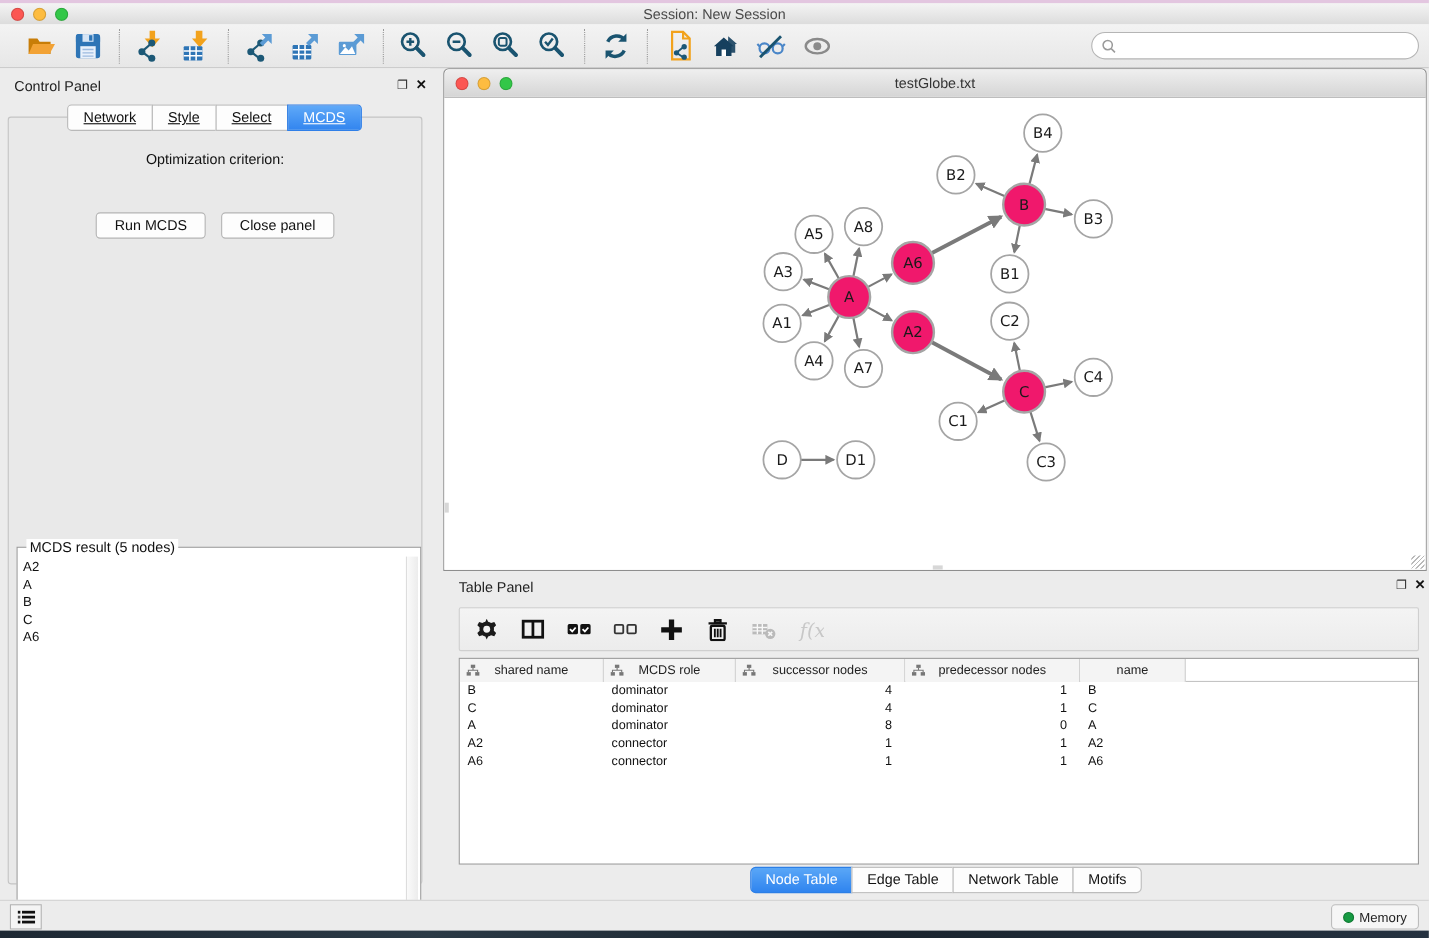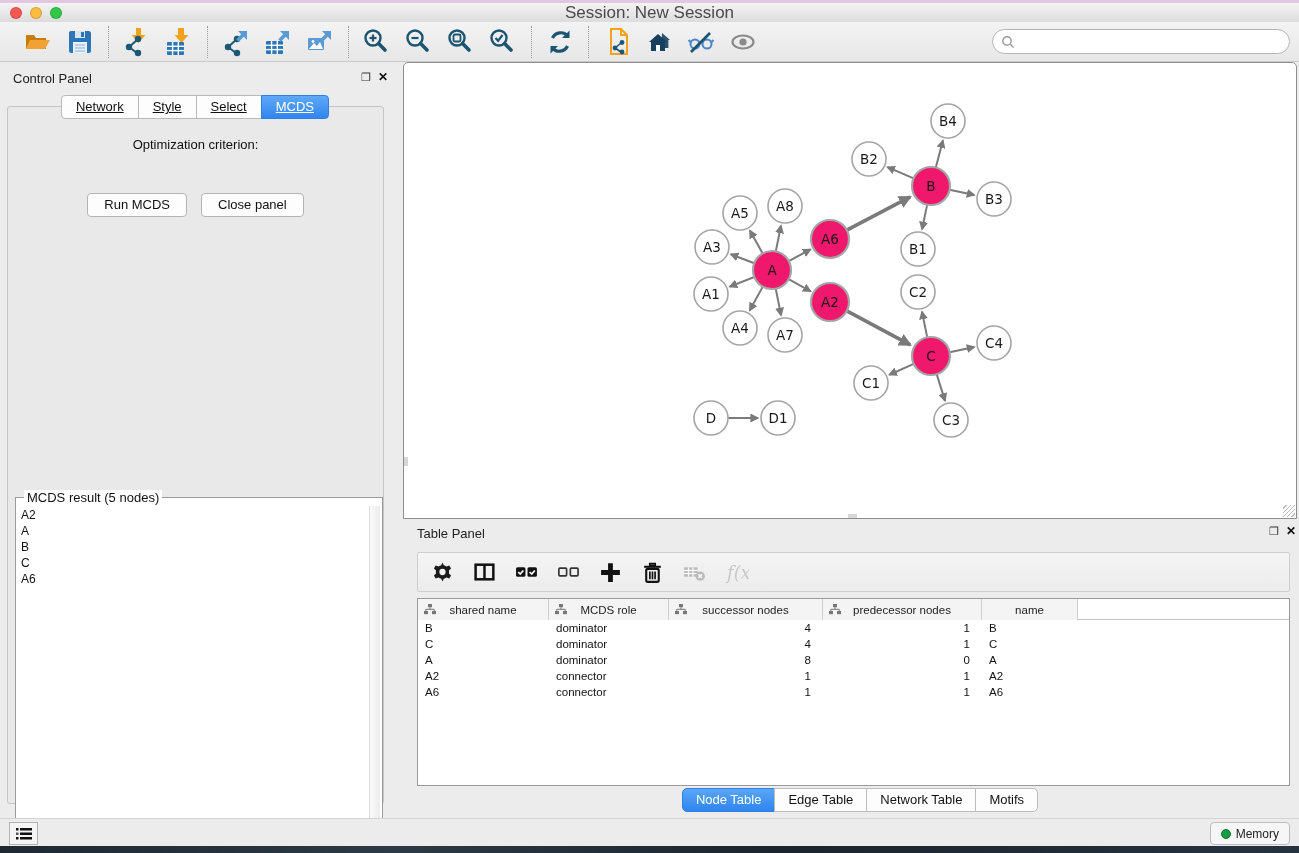--- a/index.html
+++ b/index.html
@@ -7,21 +7,21 @@
   body { font-family:"Liberation Sans", sans-serif; background:#ececec; position:relative; overflow:hidden; }
   .abs { position:absolute; }
 
   
   #top-accent { left:0; top:0; width:1299px; height:3px; background:#e3c6e0; }
   #titlebar { left:0; top:3px; width:1299px; height:19px;
     background:linear-gradient(#f4f4f4,#dcdcdc); display:flex; align-items:center; }
   .lights { display:flex; gap:8px; margin-left:10px; }
   .light { width:12px; height:12px; border-radius:50%; border:1px solid rgba(0,0,0,.15); }
   .light.red{background:#fc5753}.light.yellow{background:#fdbc40}.light.green{background:#33c748}
-  #titlebar-title { position:absolute; left:0; right:0; text-align:center; font-size:17px; color:#4a4a4a; }
+  #titlebar-title { position:absolute; left:0; right:0; text-align:center; font-size:13px; color:#4a4a4a; }
 
   #main-toolbar { left:0; top:22px; width:1299px; height:40px;
     background:linear-gradient(#f3f3f3,#e7e7e7); border-bottom:1px solid #c9c9c9;
     display:flex; align-items:center; padding-left:10px; }
   .tb-group { display:flex; align-items:center; gap:10px; padding:0 12px; }
   .tb-sep { width:1px; height:32px; border-left:1px dotted #9a9a9a; }
   .tb-icon { width:32px; height:32px; display:flex; align-items:center; justify-content:center; cursor:default; }
   #toolbar-search { position:absolute; right:9px; top:7px; width:298px; height:25px;
     background:#fff; border:1px solid #b5b5b5; border-radius:13px;
     display:flex; align-items:center; padding-left:8px; }
@@ -332,20 +332,28 @@
           <div>B</div>
           <div>C</div>
           <div>A6</div>
         </div>
       <div id="mcds-scroll"></div>
     </div>
   </div>
 </div>
 
 <div id="net-frame" class="abs">
+  <div id="net-titlebar">
+    <div class="lights">
+      <div class="light red"></div>
+      <div class="light yellow"></div>
+      <div class="light green"></div>
+    </div>
+    <div id="net-title">testGlobe.txt</div>
+  </div>
   <div id="net-canvas">
     <svg id="graph-svg" width="892" height="429" viewBox="0 0 892 429">
       <defs>
         <marker id="arr-s" markerWidth="10" markerHeight="9" refX="7.5" refY="4.5" orient="auto" markerUnits="userSpaceOnUse">
           <path d="M0,0 L9,4.5 L0,9 z" fill="#7a7a7a"></path>
         </marker>
         <marker id="arr-l" markerWidth="15" markerHeight="13" refX="11" refY="6.5" orient="auto" markerUnits="userSpaceOnUse">
           <path d="M0,0 L13,6.5 L0,13 z" fill="#7a7a7a"></path>
         </marker>
       </defs>

